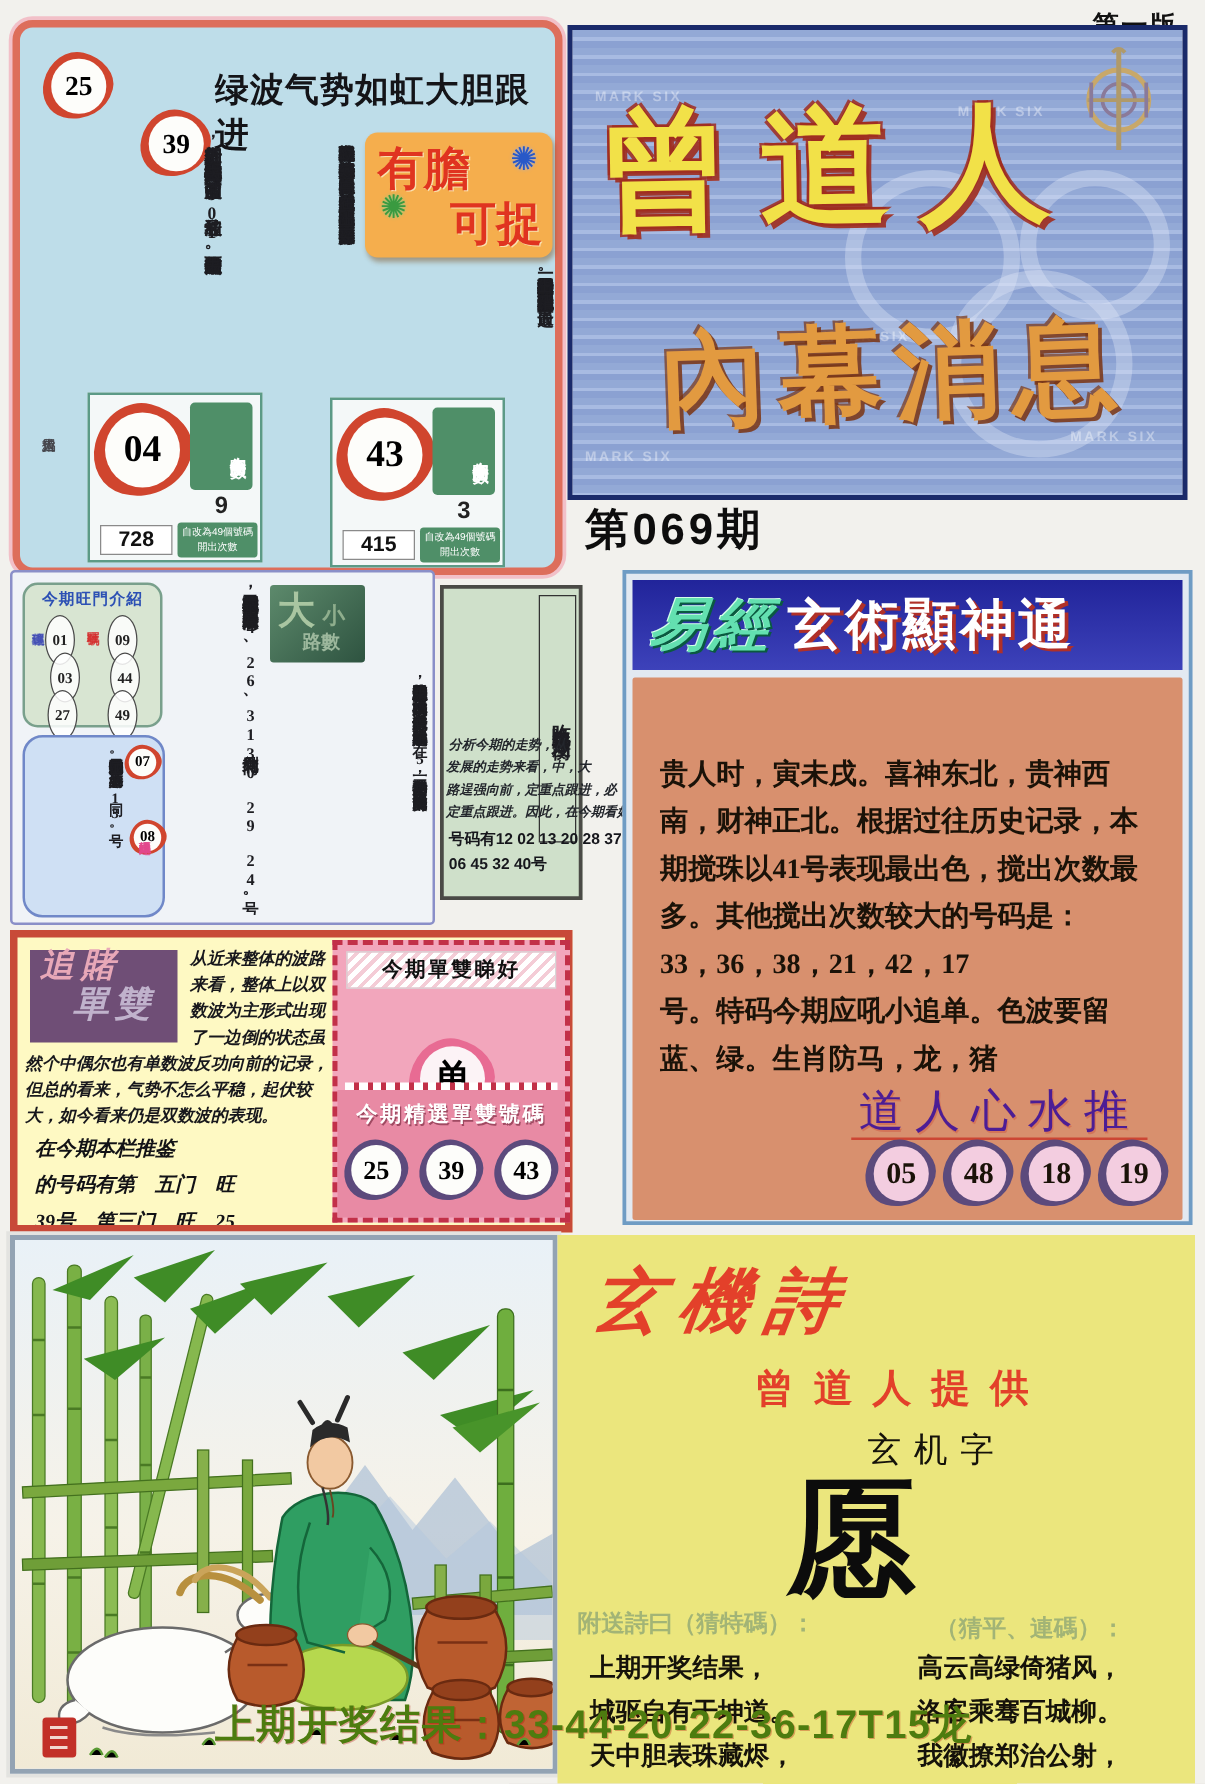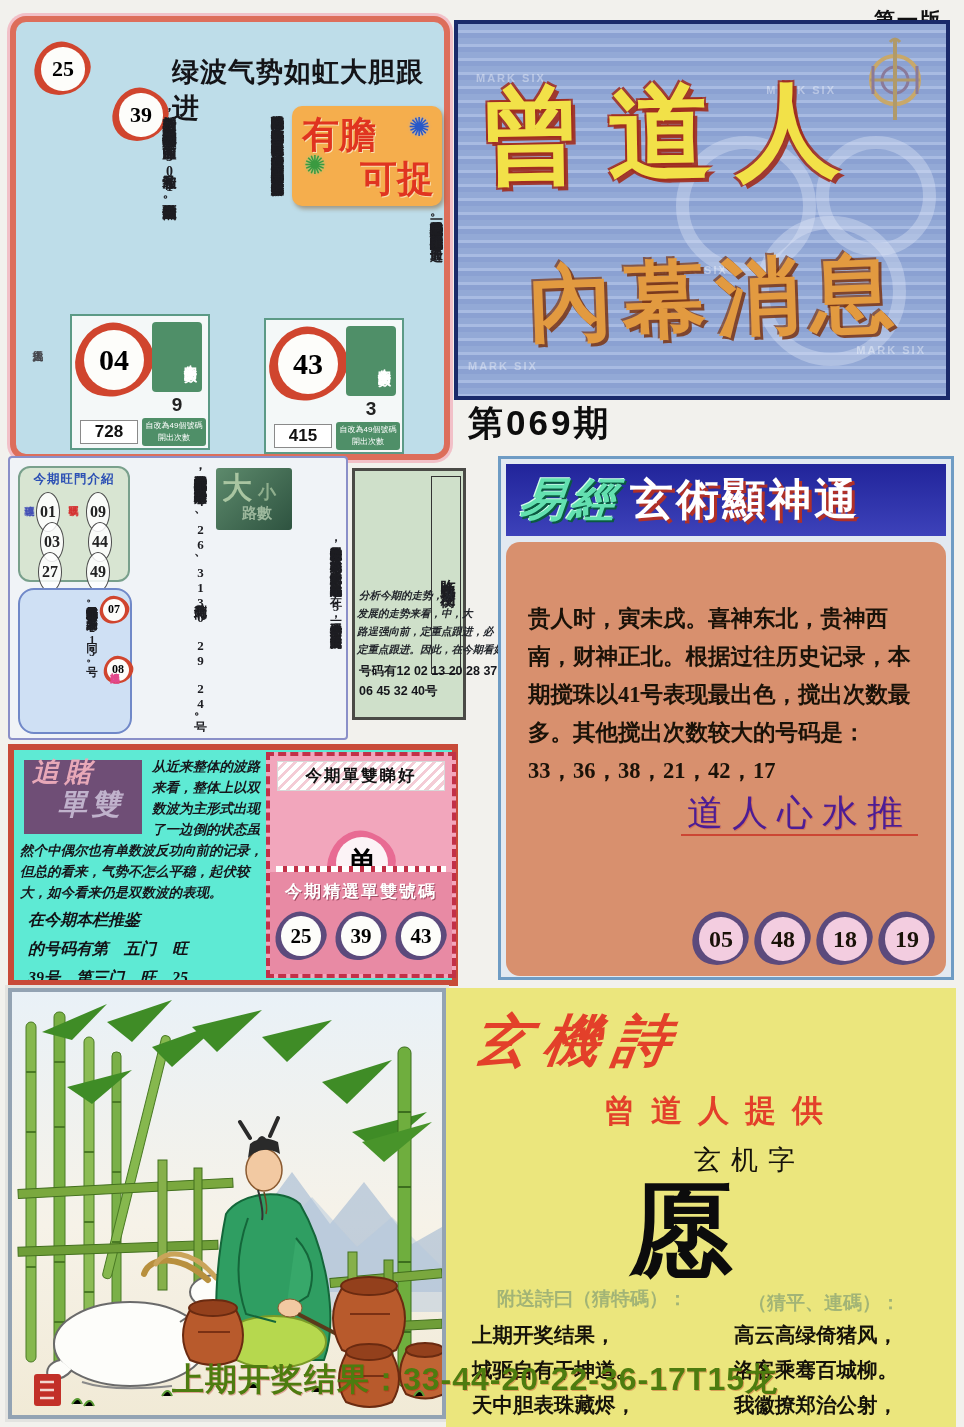--- a/index.html
+++ b/index.html
@@ -49,48 +49,48 @@
   .mh1{position:absolute;left:22px;top:40px;font-size:104px;font-weight:700;letter-spacing:24px;color:#f2e148;
       font-family:"Liberation Serif",serif;transform:rotate(-1deg);
       text-shadow:4px 4px 0 rgba(160,44,30,.9),-2px -2px 0 rgba(160,44,30,.85),2px -2px 0 rgba(160,44,30,.85),-2px 2px 0 rgba(160,44,30,.85);}
   .mh2{position:absolute;left:70px;top:218px;font-size:84px;font-weight:700;letter-spacing:10px;color:#e29a40;
       font-family:"Liberation Serif",serif;transform:rotate(-2deg);
       text-shadow:3px 3px 0 rgba(122,52,18,.85),-2px -2px 0 rgba(122,52,18,.7);}
   
   .midleft{left:8px;top:456px;width:340px;height:284px;background:#f0f3f7;border:2px solid #8a8fc8;border-radius:4px;}
   .wbox{left:8px;top:8px;width:112px;height:116px;background:#d8e5d2;border:2px solid #79a08c;border-radius:12px;}
   .numcirc{width:24px;height:40px;border:1.5px solid #4a4a4a;border-radius:50%;background:rgba(255,255,255,.85);
-      display:flex;align-items:center;justify-content:center;font-size:16px;font-weight:700;color:#222;
+      display:flex;align-items:center;justify-content:center;font-size:12px;font-weight:700;color:#222;
       font-family:"Liberation Serif",serif;}
   .sbox{left:8px;top:130px;width:114px;height:146px;background:#cfe0f4;border:2px solid #7088c8;border-radius:16px;}
   .dximg{left:206px;top:10px;width:76px;height:62px;background:linear-gradient(135deg,#5d8a6c,#2e5340);border-radius:3px;}
   
   .greenbox{left:352px;top:468px;width:114px;height:252px;background:#cfe0ca;border:3px solid #4a4a46;}
   .gstrip{position:absolute;left:76px;top:5px;width:30px;height:198px;border:1.5px solid #333;
       text-align:center;font-size:15px;letter-spacing:2px;line-height:24px;}
   .gscript{position:absolute;font-style:italic;font-family:"Liberation Serif",serif;font-weight:700;
       color:#23262c;white-space:nowrap;}
   
   .yijing{left:498px;top:456px;width:456px;height:524px;background:#e2e9f1;border:3px solid #6f9cc4;padding:5px;}
   .yihead{height:72px;background:linear-gradient(180deg,#21249a,#3d42ba);display:flex;align-items:center;padding-left:14px;}
   .yit1{font-size:46px;font-weight:700;font-style:italic;color:#63e0b0;letter-spacing:4px;
       font-family:"Liberation Serif",serif;transform:skewX(-6deg);
       text-shadow:2px 2px 0 #0a5a40,-1px -1px 0 #d2ffe9;}
   .yit2{font-size:43px;font-weight:700;color:#fff;letter-spacing:3px;margin-left:10px;
       font-family:"Liberation Serif",serif;text-shadow:3px 3px 0 #b03028;}
-  .yibody{position:relative;margin-top:6px;height:434px;background:#d8906e;border-radius:14px;
+  .yibody{position:relative;margin-top:6px;height:434px;background:#d8906e;border-radius:2px;
       padding:58px 22px 0 22px;font-family:"Liberation Serif",serif;font-weight:700;font-size:22.5px;
       line-height:38px;color:#1a1208;}
   .yisig{text-align:right;margin-top:4px;padding-right:6px;}
   .yisig span{display:inline-block;font-size:36px;font-weight:400;color:#4c1d95;letter-spacing:9px;
       border-bottom:2.5px solid #cc4634;padding:0 6px 2px 6px;font-family:"Liberation Serif",serif;
       text-shadow:1px 1px 0 rgba(204,70,52,.35);}
   .yiballs{position:absolute;right:16px;bottom:14px;display:flex;gap:16px;}
   
-  .zhuidu{left:8px;top:744px;width:450px;height:242px;background:#5eead4;border:6px solid #c84a38;overflow:hidden;}
+  .zhuidu{left:8px;top:744px;width:450px;height:242px;background:#fef9c3;border:6px solid #c84a38;overflow:hidden;}
   .zbadge{float:left;width:118px;height:74px;background:#6f4e76;margin:4px 10px 4px 4px;position:relative;}
   .zbadge .z1{position:absolute;left:8px;top:2px;font-size:27px;letter-spacing:6px;color:#e8a8b8;
       font-family:"Liberation Serif",serif;font-weight:700;}
   .zbadge .z2{position:absolute;left:34px;top:34px;font-size:29px;letter-spacing:4px;color:#c0b2cc;
       font-family:"Liberation Serif",serif;font-weight:700;}
   .zbody{width:256px;padding:6px 0 0 6px;font-family:"Liberation Serif",serif;font-style:italic;font-weight:700;
       font-size:13.5px;line-height:21px;color:#17171c;}
   .zpick{margin:4px 0 0 14px;font-family:"Liberation Serif",serif;font-style:italic;font-weight:700;
       font-size:16px;line-height:25px;color:#121216;}
   
@@ -247,20 +247,21 @@
   </div>
 
   <div class="abs yijing">
     <div class="yihead">
       <span class="yit1">易經</span>
       <span class="yit2">玄術顯神通</span>
     </div>
     <div class="yibody">
       <span>贵人时，寅未戌。喜神东北，贵神西南，财神正北。根据过往历史记录，本期搅珠以41号表现最出色，搅出次数最多。其他搅出次数较大的号码是：</span>
       <div>33，36，38，21，42，17</div>
+      <span>号。特码今期应吼小追单。色波要留蓝、绿。生肖防马，龙，猪</span>
       <div class="yisig">
         <span>道人心水推</span>
       </div>
       <div class="yiballs">
         <div class="ballP" style="width:46px;height:46px;font-size:24px;">
             <span>05</span>
           </div>
         <div class="ballP" style="width:46px;height:46px;font-size:24px;">
             <span>48</span>
           </div>
@@ -423,21 +424,21 @@
         <path d="M28,390 h14 M28,398 h14 M28,406 h14" stroke="#f2d8d0" stroke-width="2.5"></path>
       </g>
     </svg>
   </div>
 
   <div class="abs yellow">
     <div class="xjtitle">玄機詩</div>
     <div class="xjprov">曾道人提供</div>
     <div class="xjlabel">玄机字</div>
     <div class="xjchar">愿</div>
-    <div class="abs fade serif" style="left:16px;top:298px;font-size:19px;font-weight:700;margin-left:35px;">附送詩曰（猜特碼）：</div>
+    <div class="abs fade serif" style="left:16px;top:298px;font-size:19px;font-weight:700;">附送詩曰（猜特碼）：</div>
     <div class="abs fade serif" style="left:302px;top:302px;font-size:19px;font-weight:700;">（猜平、連碼）：</div>
     <div class="poem" style="left:26px;top:330px;">
       <div>上期开奖结果，</div>
       <div>城驱自有干坤道。</div>
       <div>天中胆表珠藏烬，</div>
       <div>长门店中止不知。</div>
     </div>
     <div class="poem" style="left:288px;top:330px;">
       <div>高云高绿倚猪风，</div>
       <div>洛客乘骞百城柳。</div>

